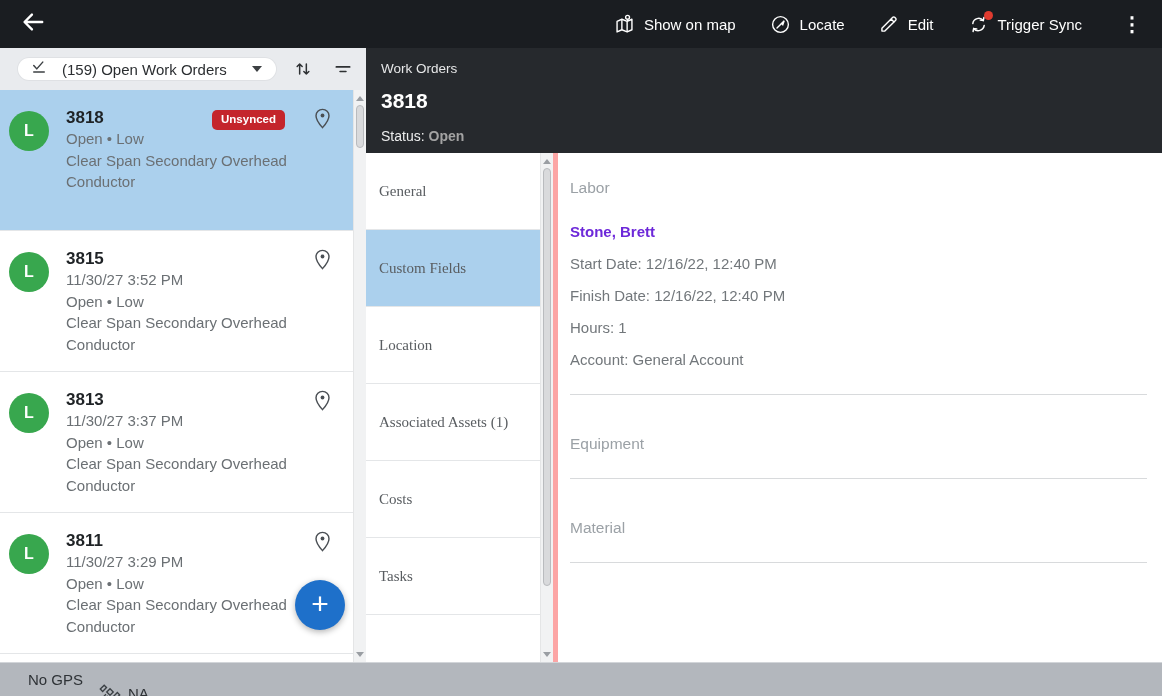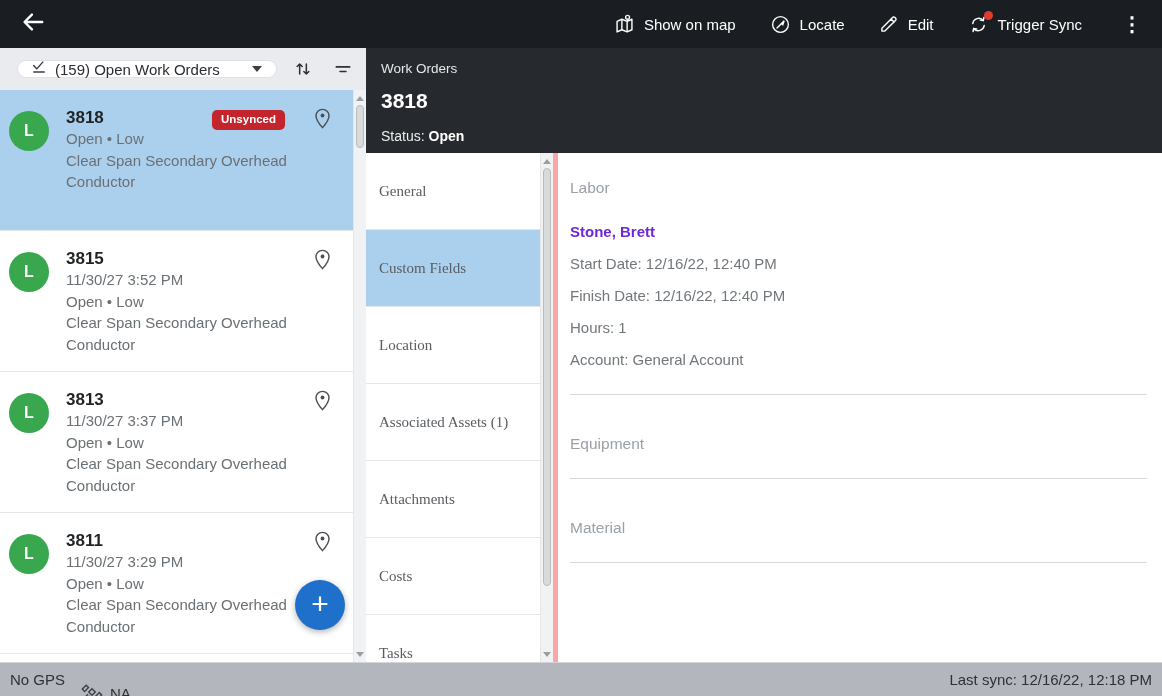--- a/index.html
+++ b/index.html
@@ -30,22 +30,22 @@
   
   .main { flex: 1 1 auto; display: flex; min-height: 0; }
 
   
   .list-panel { width: 366px; flex: 0 0 366px; display: flex; flex-direction: column; position: relative; background: #fff; }
   .list-header {
     height: 42px; flex: 0 0 42px; background: #e9ebee;
     display: flex; align-items: center; padding: 0 10px 0 18px; gap: 14px;
   }
   .filter-pill {
-    background: #fff; border-radius: 16px; height: 16px; flex: 1 1 auto;
-    display: flex; align-items: center; padding: 0 14px 0 12px; gap: 7px;
+    background: #fff; border-radius: 16px; height: 22px; flex: 1 1 auto;
+    display: flex; align-items: center; padding: 0 14px 0 12px; gap: 14px;
     cursor: pointer; box-shadow: 0 0 0 1px rgba(0,0,0,0.04);
   }
   .filter-pill .label { font-size: 15px; color: #2b2e31; flex: 1 1 auto; white-space: nowrap; overflow: hidden; }
   .caret-down { width: 0; height: 0; border-left: 5px solid transparent; border-right: 5px solid transparent; border-top: 6px solid #3c4043; }
   .hdr-icon { width: 26px; height: 26px; display: flex; align-items: center; justify-content: center; cursor: pointer; flex: 0 0 auto; }
 
   .list-scroll-wrap { flex: 1 1 auto; position: relative; min-height: 0; }
   .wo-list { position: absolute; left: 0; top: 0; right: 13px; bottom: 0; overflow: hidden; }
   .wo-item {
     height: 141px; border-bottom: 1px solid #e4e6e8; position: relative;
@@ -87,21 +87,21 @@
 
   
   .detail { flex: 1 1 auto; display: flex; flex-direction: column; min-width: 0; }
   .detail-header {
     height: 105px; flex: 0 0 105px; background: var(--detail-header-bg, #26292d);
     color: #fff; padding: 13px 20px 0 15px;
   }
   .dh-breadcrumb { font-size: 13.5px; color: #e6e7e8; }
   .dh-title { font-size: 21px; font-weight: bold; margin-top: 13px; }
   .dh-status { font-size: 14px; margin-top: 15px; color: #eceded; }
-  .dh-status b { color: #ffffff; margin-left: 4px; }
+  .dh-status b { color: #a3a3a3; margin-left: 4px; }
 
   .detail-body { flex: 1 1 auto; display: flex; min-height: 0; }
   .tabs-col { width: 187px; flex: 0 0 187px; position: relative; font-family: Liberation Serif, serif; }
   .tab-list { position: absolute; left: 0; top: 0; right: 13px; bottom: 0; overflow: hidden; background: #fff; }
   .tab-item {
     height: 77px; border-bottom: 1px solid #e4e6e8; display: flex; align-items: center;
     padding: 0 14px 0 13px; font-size: 15px; color: #595d61; cursor: pointer; background: #fff;
   }
   .tab-item.selected { background: var(--selected-blue, #abd0ed); }
 
@@ -116,21 +116,21 @@
   .sec-heading { font-size: 15.5px; color: #9ba1a6; }
   .sec-entry { font-size: 15px; font-weight: bold; color: #6d28d9; margin-top: 26px; line-height: 18px; }
   .sec-field { font-size: 15px; color: #72777b; margin-top: 14px; line-height: 18px; }
   .sec-divider { border: none; border-top: 1px solid #d8dadc; margin-top: 25px; }
 
   
   .statusbar {
     height: 34px; flex: 0 0 34px; background: var(--statusbar-bg, #b3b7bd);
     border-top: 1px solid #d2d5d9;
     display: flex; align-items: center; justify-content: space-between;
-    padding: 0 10px; font-size: 15px; color: #2e3236;
+    padding: 0 28px; font-size: 15px; color: #2e3236;
   }
   .sb-left { display: flex; align-items: center; gap: 16px; }
   .sb-gps-group { display: flex; align-items: center; gap: 7px; margin-top: 27px; }
 </style>
 </head>
 <body>
 
 <div class="app">
 
   <header class="topbar">
@@ -311,23 +311,20 @@
   </div>
 
   <div class="tab-item">
     <span>Location</span>
   </div>
 
   <div class="tab-item">
     <span>Associated Assets (1)</span>
   </div>
 
-  <div class="tab-item">
-    <span>Attachments</span>
-  </div>
 
   <div class="tab-item">
     <span>Costs</span>
   </div>
 
   <div class="tab-item">
     <span>Tasks</span>
   </div>
 </div>
           <div class="v-scrollbar">
@@ -381,15 +378,14 @@
             <rect x="9.5" y="9.5" width="5" height="5" transform="rotate(-45 12 12)"></rect>
             <rect x="1.8" y="6.2" width="6" height="3.6" transform="rotate(-45 4.8 8)"></rect>
             <rect x="16.2" y="14.2" width="6" height="3.6" transform="rotate(-45 19.2 16)"></rect>
             <path d="M9 16.5 A 5 5 0 0 1 6.5 19" stroke-linecap="round"></path>
             <path d="M7.2 14.8 A 3 3 0 0 1 5.8 16.2" stroke-linecap="round"></path>
           </svg>
         </span>
         <span>NA</span>
       </span>
     </div>
-    <div>Last sync: 12/16/22, 12:18 PM</div>
   </footer>
 </div>
 
 </body></html>

